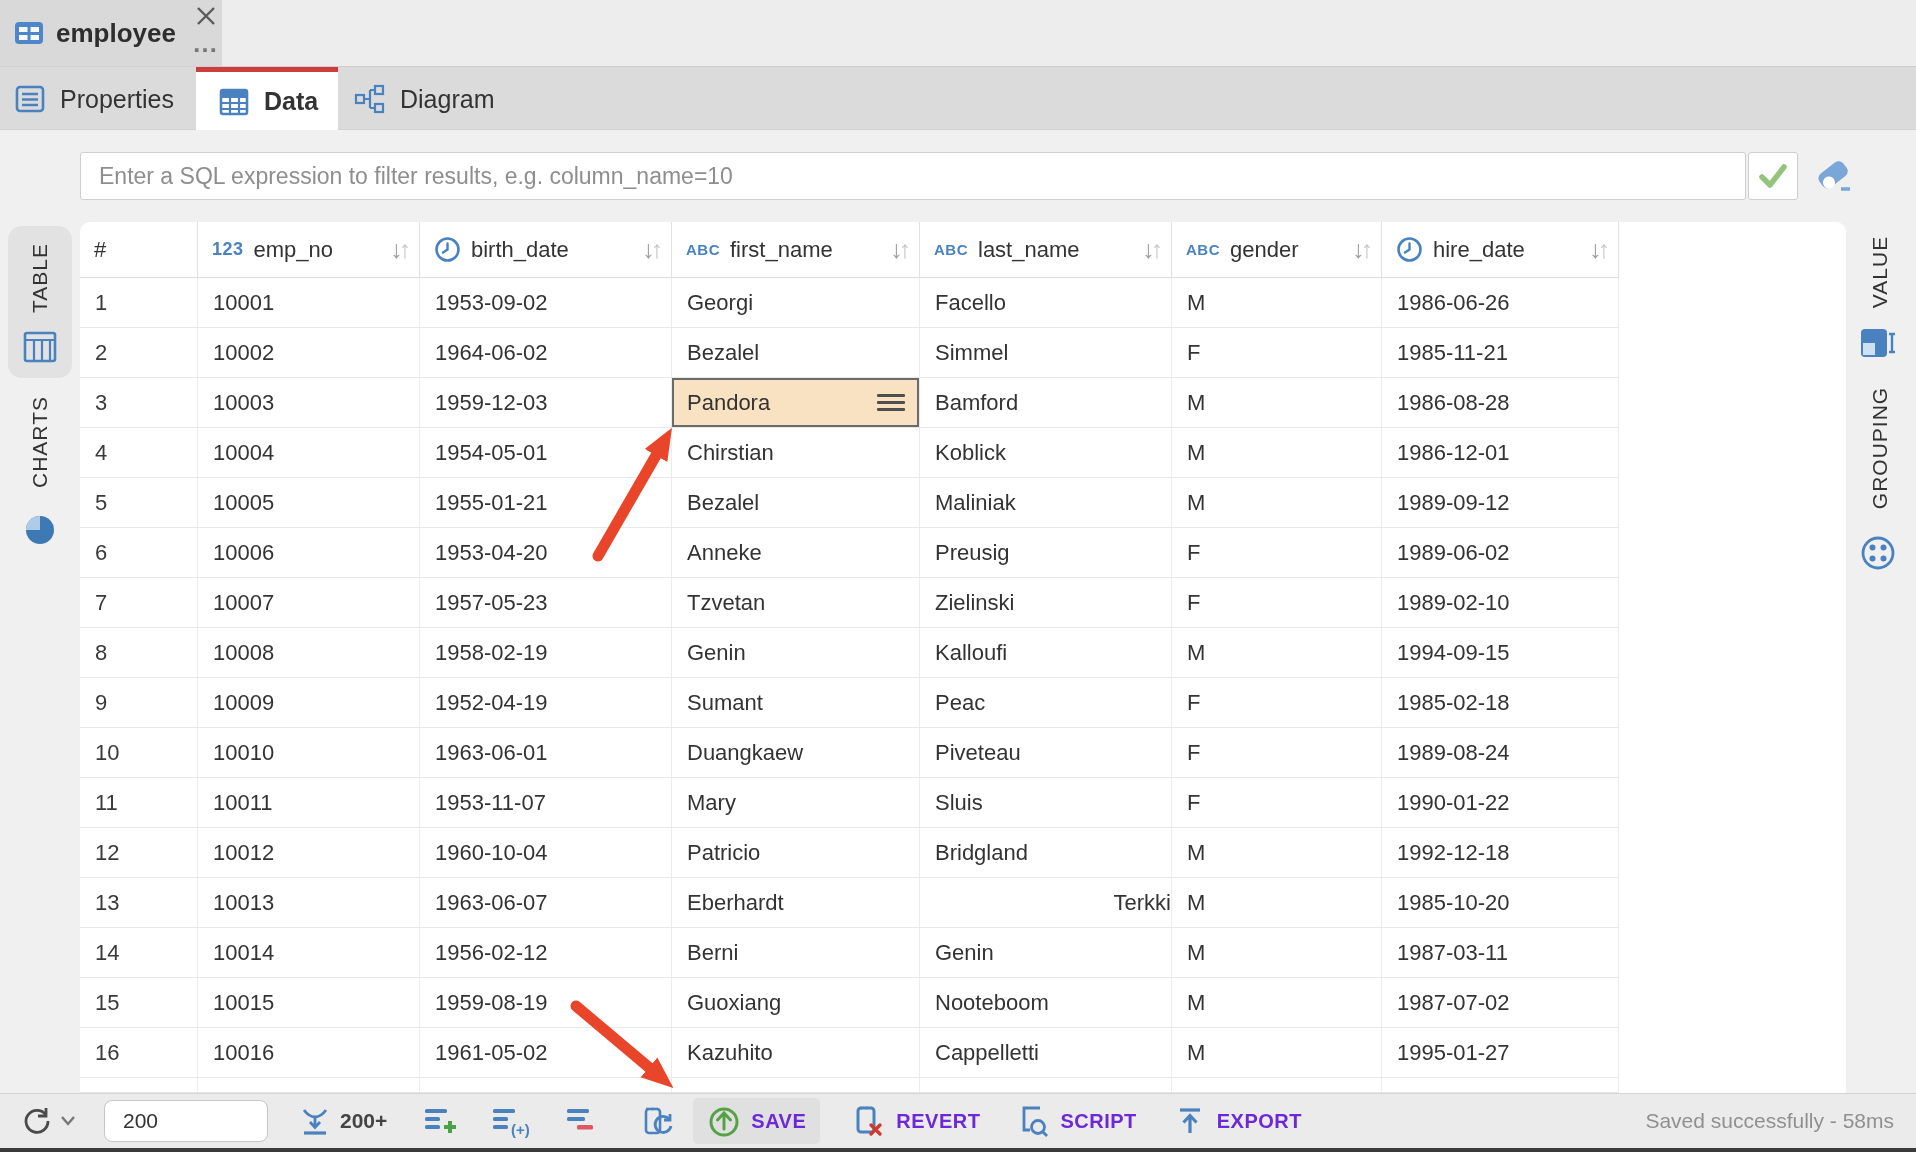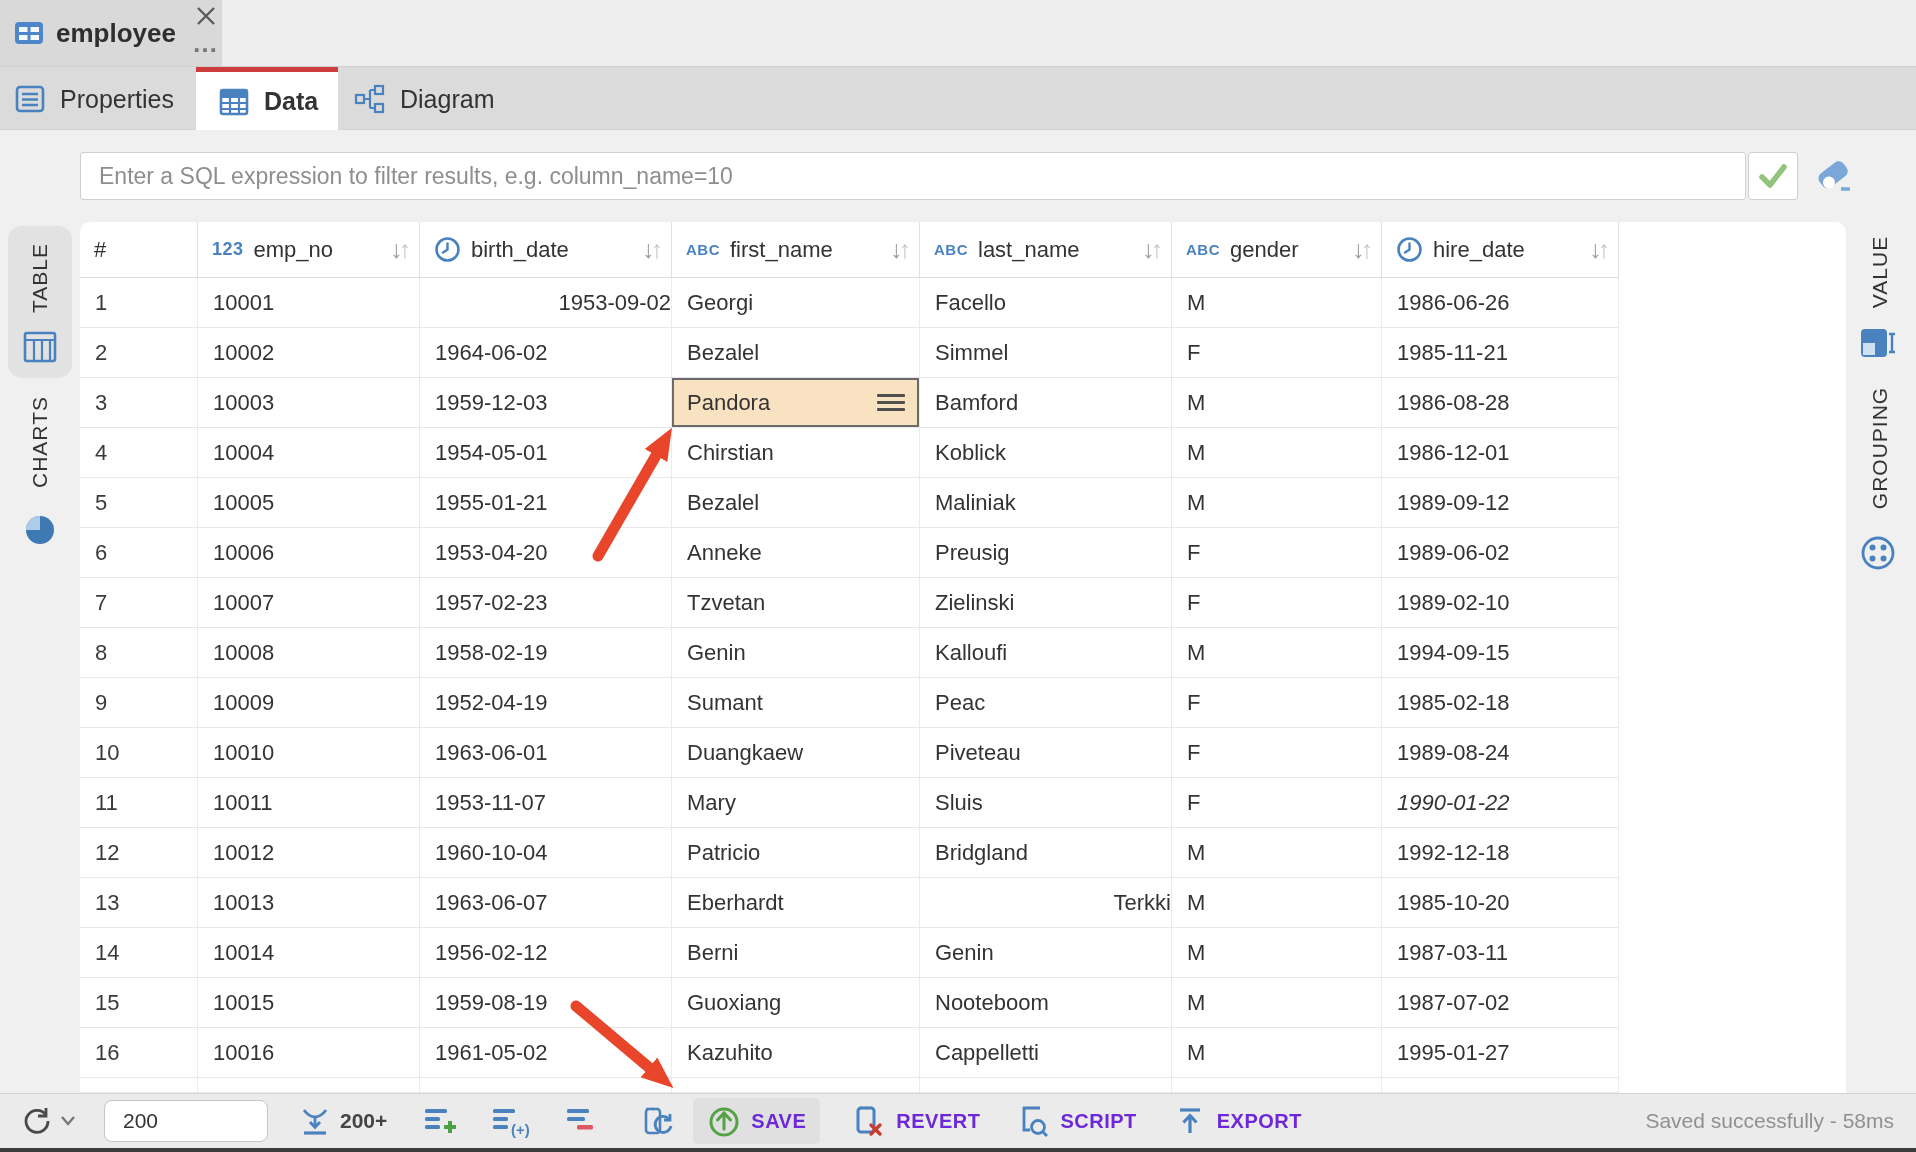--- a/index.html
+++ b/index.html
@@ -220,21 +220,21 @@
       </div>
     </div>
   <div id="grid-body">
       <div class="grow">
         <div class="gcell rownum" style="width: 118px;">
           <span>1</span>
         </div>
         <div class="gcell" style="width: 222px;">
           <span>10001</span>
         </div>
-        <div class="gcell" style="width: 252px; justify-content: flex-end;">
+        <div class="gcell" style="width: 252px;">
           <span>1953-09-02</span>
         </div>
         <div class="gcell" style="width: 248px;">
           <span>Georgi</span>
         </div>
         <div class="gcell" style="width: 252px;">
           <span>Facello</span>
         </div>
         <div class="gcell" style="width: 210px;">
           <span>M</span>
@@ -364,21 +364,21 @@
         </div>
       </div>
       <div class="grow">
         <div class="gcell rownum" style="width: 118px;">
           <span>7</span>
         </div>
         <div class="gcell" style="width: 222px;">
           <span>10007</span>
         </div>
         <div class="gcell" style="width: 252px;">
-          <span>1957-02-23</span>
+          <span>1957-05-23</span>
         </div>
         <div class="gcell" style="width: 248px;">
           <span>Tzvetan</span>
         </div>
         <div class="gcell" style="width: 252px;">
           <span>Zielinski</span>
         </div>
         <div class="gcell" style="width: 210px;">
           <span>F</span>
         </div>
@@ -467,21 +467,21 @@
         </div>
         <div class="gcell" style="width: 248px;">
           <span>Mary</span>
         </div>
         <div class="gcell" style="width: 252px;">
           <span>Sluis</span>
         </div>
         <div class="gcell" style="width: 210px;">
           <span>F</span>
         </div>
-        <div class="gcell" style="width: 237px; font-style: italic;">
+        <div class="gcell" style="width: 237px;">
           <span>1990-01-22</span>
         </div>
       </div>
       <div class="grow">
         <div class="gcell rownum" style="width: 118px;">
           <span>12</span>
         </div>
         <div class="gcell" style="width: 222px;">
           <span>10012</span>
         </div>

